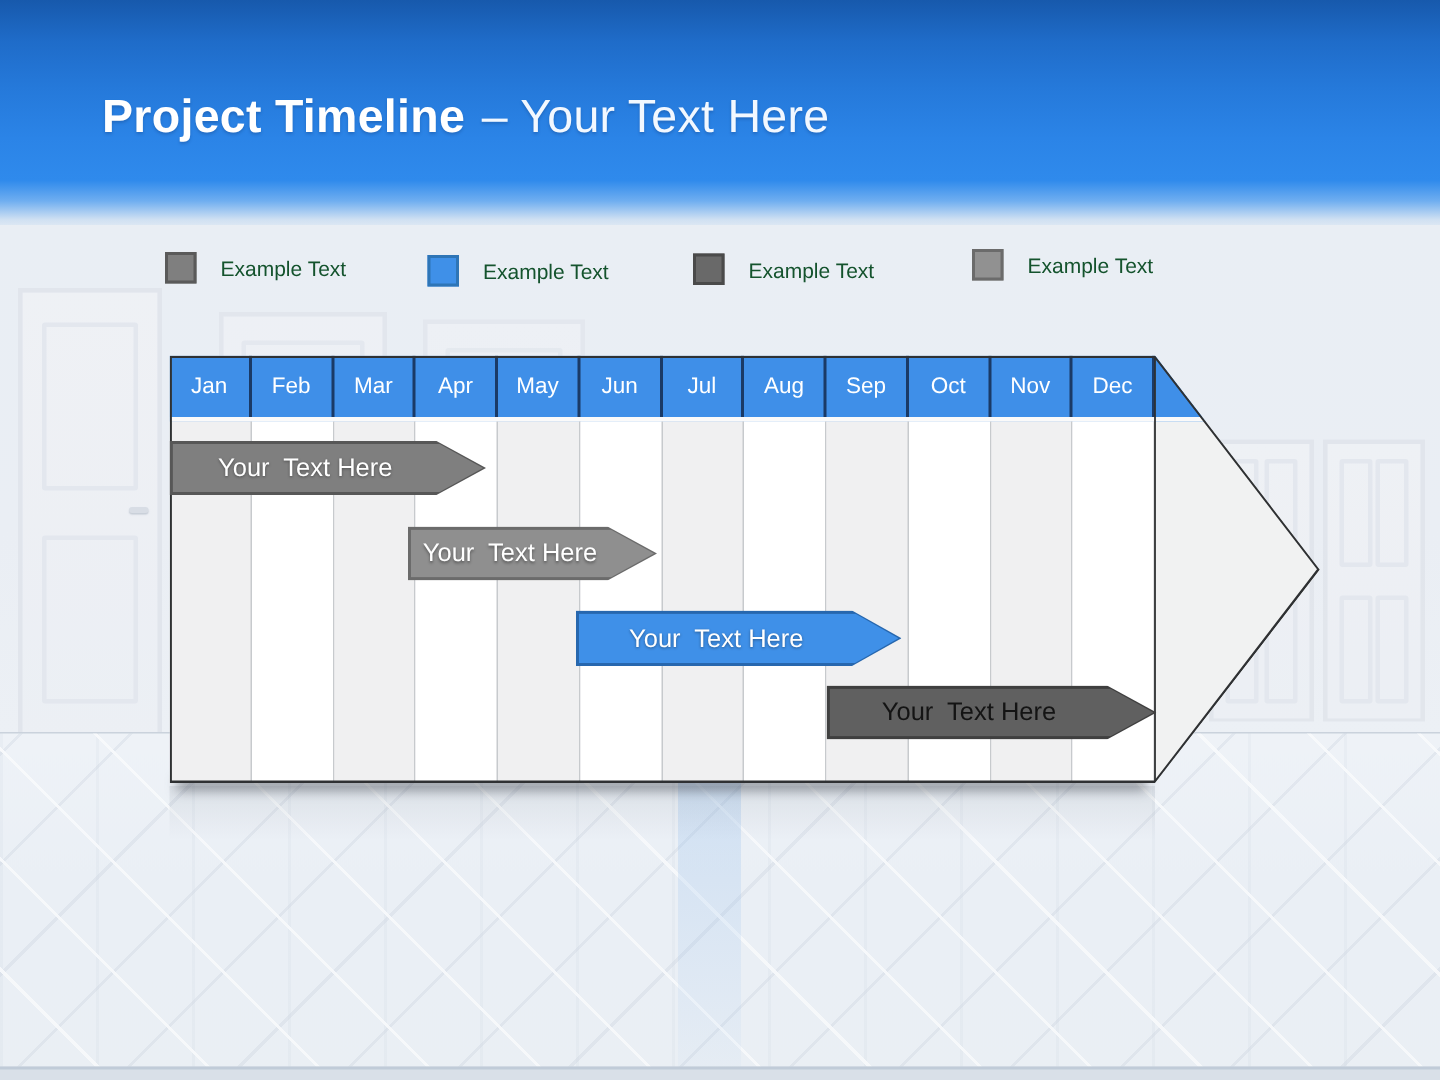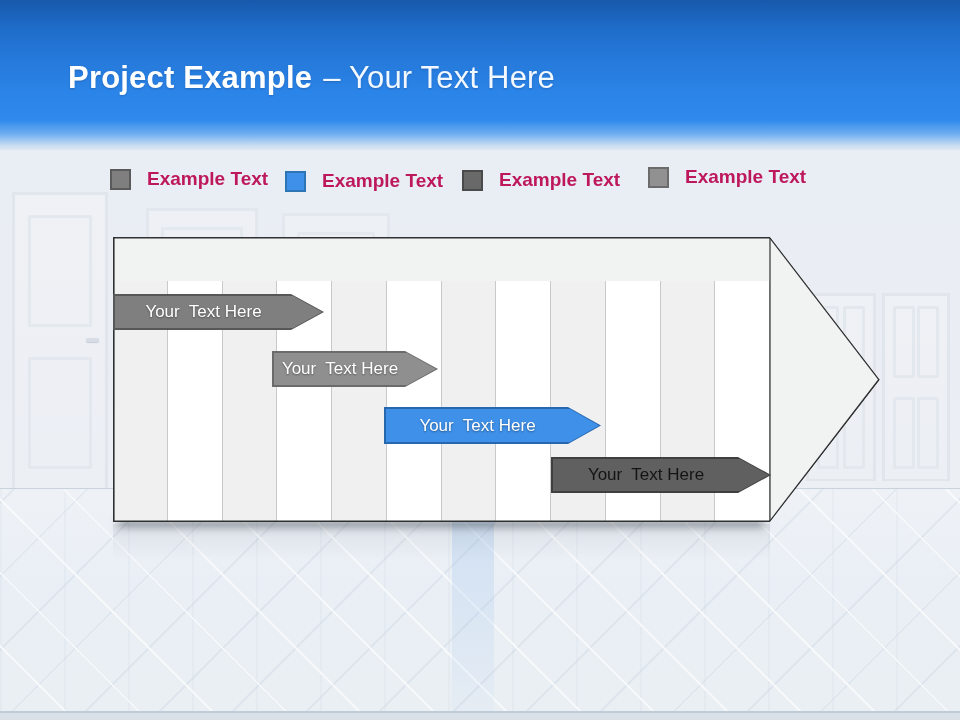--- a/index.html
+++ b/index.html
@@ -74,21 +74,21 @@
   .legend-item{position:absolute;display:flex;align-items:center;gap:16px;z-index:7;}
   .li-1{left:110px;top:168px;}
   .li-2{left:285px;top:170px;}
   .li-3{left:462px;top:169px;}
   .li-4{left:648px;top:166px;}
   .swatch{width:21px;height:21px;box-sizing:border-box;border:2px solid;}
   .sw-1{background:#7F7F7F;border-color:#5A5A5A;}
   .sw-2{background:#3F90E8;border-color:#2E75B6;}
   .sw-3{background:#696969;border-color:#4A4A4A;}
   .sw-4{background:#919191;border-color:#6B6B6B;}
-  .legend-label{font-size:19px;font-weight:700;color:#be185d;}
+  .legend-label{font-size:14px;font-weight:400;color:#14532d;}
   
   .tshadow{
     position:absolute;left:118px;top:518px;width:646px;height:9px;z-index:4;
     background:rgba(40,46,56,0.45);filter:blur(4px);
   }
   .treflect{
     position:absolute;left:113px;top:524px;width:657px;height:36px;z-index:4;
     background:linear-gradient(180deg,rgba(100,110,125,0.12),rgba(100,110,125,0));
   }
   .timeline{
@@ -163,21 +163,21 @@
   <div class="dpanel q3"></div>
   <div class="dpanel q4"></div>
 </div>
 
 <div class="floor">
   <div class="tiles"></div>
   <div class="floor-blue-reflection"></div>
 </div>
 <div class="bottom-strip"></div>
 
-<div class="title"><span class="bold">Project Example</span><span class="rest">– Your Text Here</span></div>
+<div class="title"><span class="bold">Project Timeline</span><span class="rest">– Your Text Here</span></div>
 
 <div class="legend-item li-1">
   <span class="swatch sw-1"></span>
   <span class="legend-label">Example Text</span>
 </div>
 <div class="legend-item li-2">
   <span class="swatch sw-2"></span>
   <span class="legend-label">Example Text</span>
 </div>
 <div class="legend-item li-3">
@@ -186,20 +186,34 @@
 </div>
 <div class="legend-item li-4">
   <span class="swatch sw-4"></span>
   <span class="legend-label">Example Text</span>
 </div>
 
 <div class="tshadow"></div>
 <div class="treflect"></div>
 
 <div class="timeline">
+  <div class="thead">
+    <div class="hcell">Jan</div>
+    <div class="hcell">Feb</div>
+    <div class="hcell">Mar</div>
+    <div class="hcell">Apr</div>
+    <div class="hcell">May</div>
+    <div class="hcell">Jun</div>
+    <div class="hcell">Jul</div>
+    <div class="hcell">Aug</div>
+    <div class="hcell">Sep</div>
+    <div class="hcell">Oct</div>
+    <div class="hcell">Nov</div>
+    <div class="hcell">Dec</div>
+  </div>
   <div class="tbody">
     <div class="col"></div>
     <div class="col"></div>
     <div class="col"></div>
     <div class="col"></div>
     <div class="col"></div>
     <div class="col"></div>
     <div class="col"></div>
     <div class="col"></div>
     <div class="col"></div>

